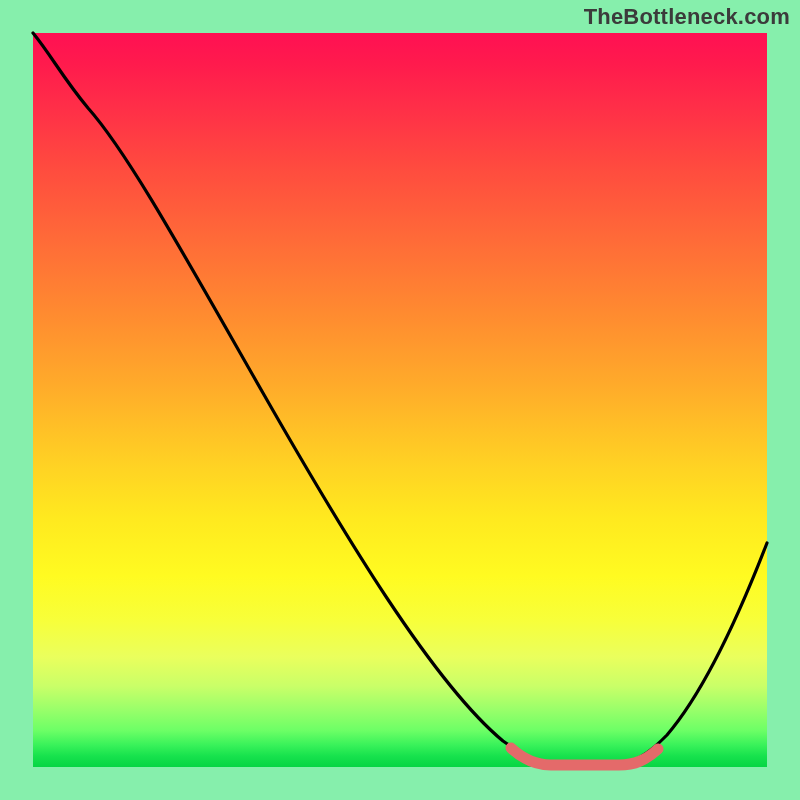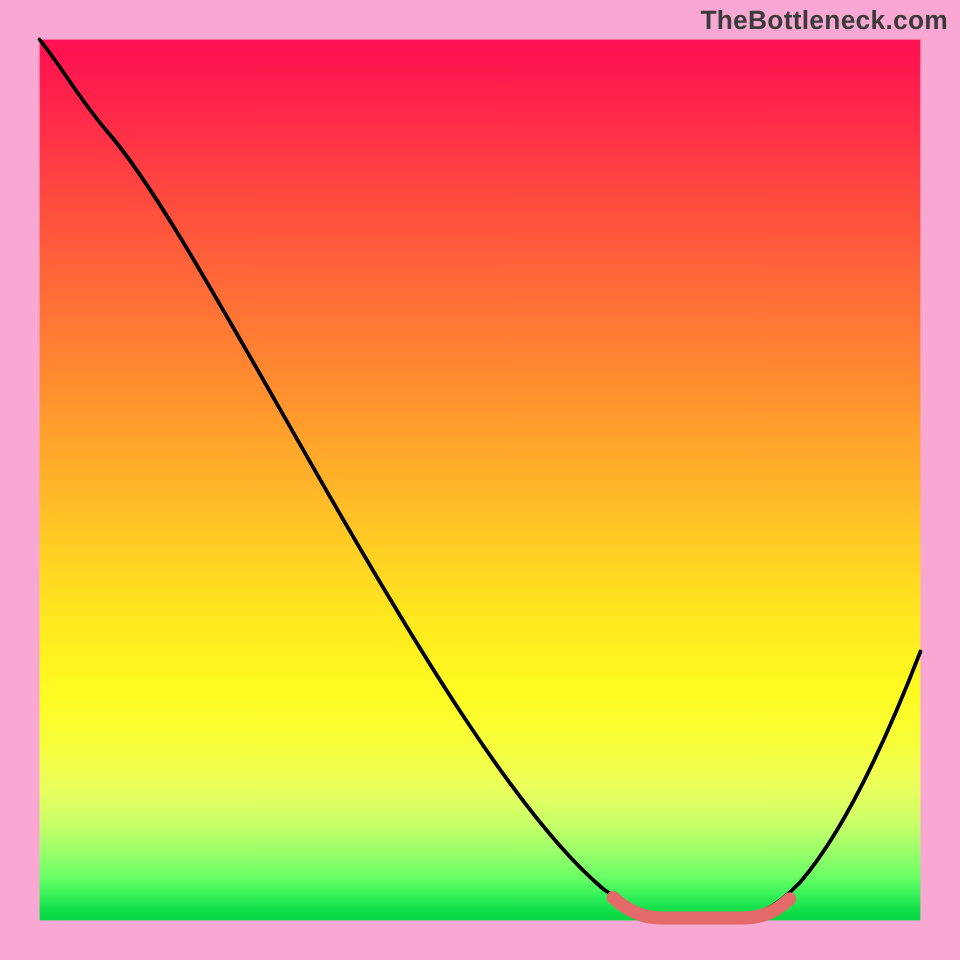--- a/index.html
+++ b/index.html
@@ -10,21 +10,21 @@
     background: #000;
     overflow: hidden;
     font-family: Arial, Helvetica, sans-serif;
   }
   .frame {
     position: absolute;
     left: 0;
     top: 0;
     width: 800px;
     height: 800px;
-    background: #f9a8d4;
+    background: #86efac;
   }
   .attribution {
     position: absolute;
     top: 4px;
     right: 10px;
     color: #3b3b3b;
     font-size: 22px;
     font-weight: 600;
     letter-spacing: 0.2px;
     user-select: none;

